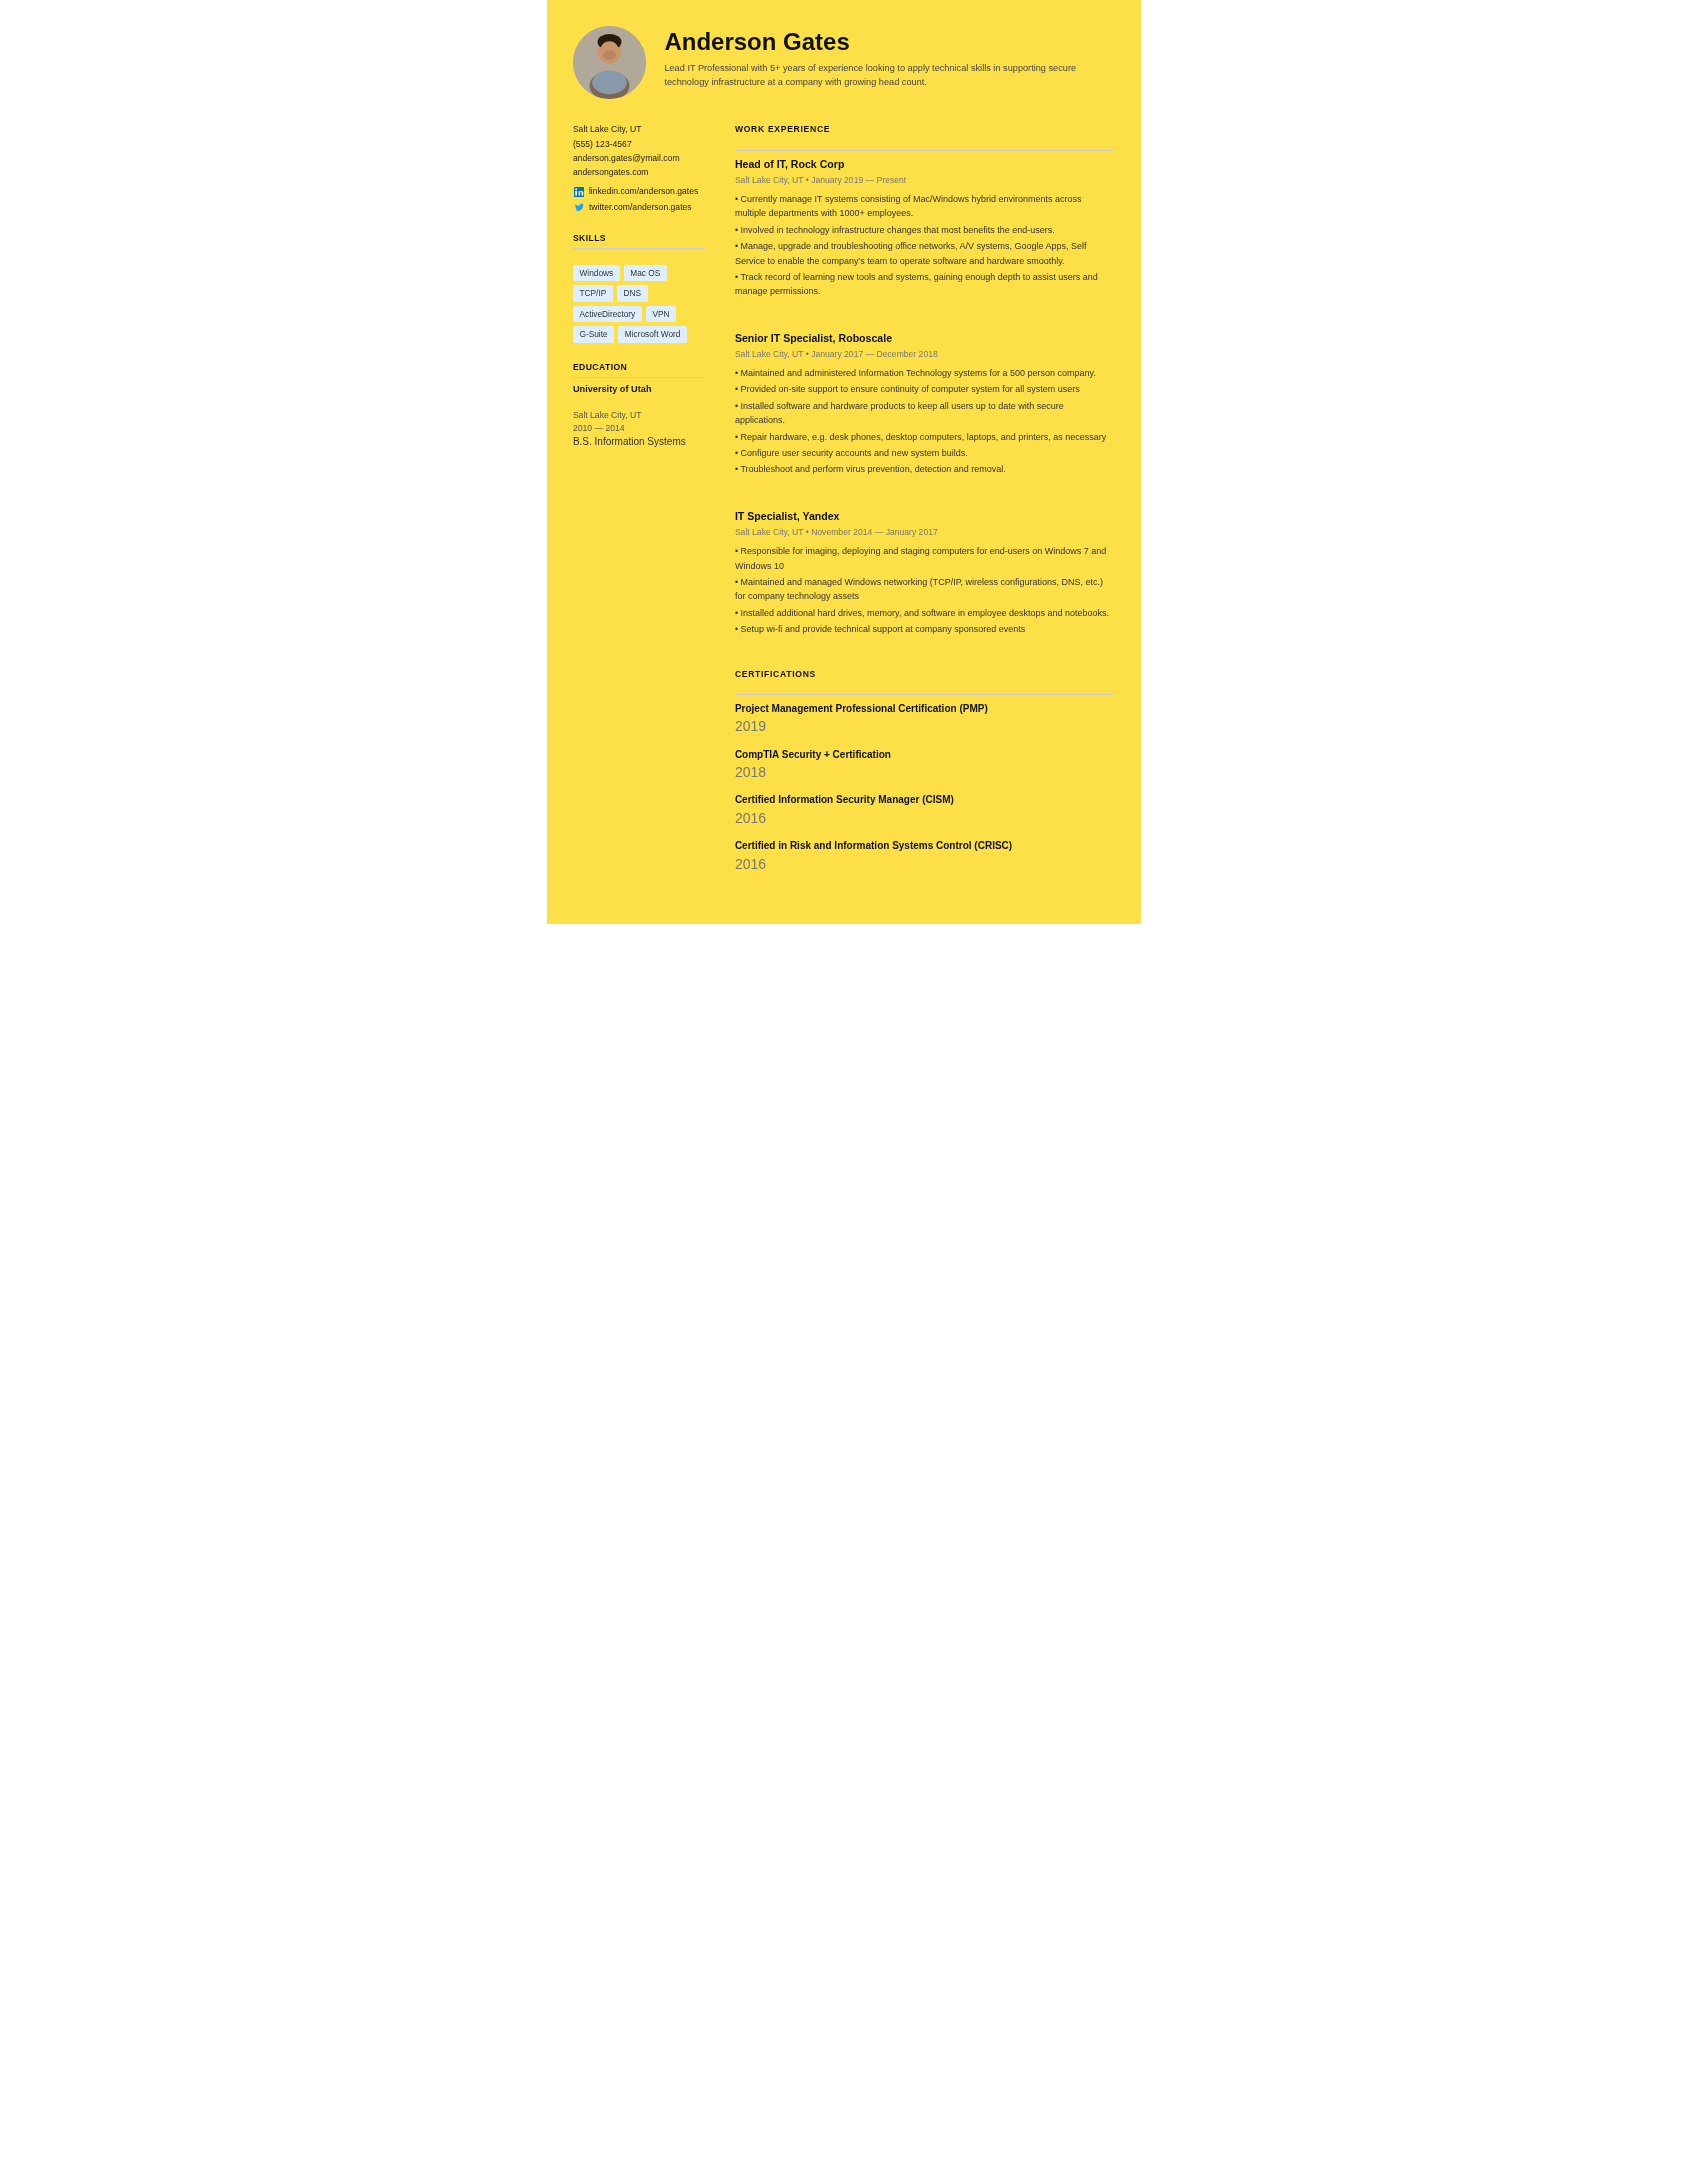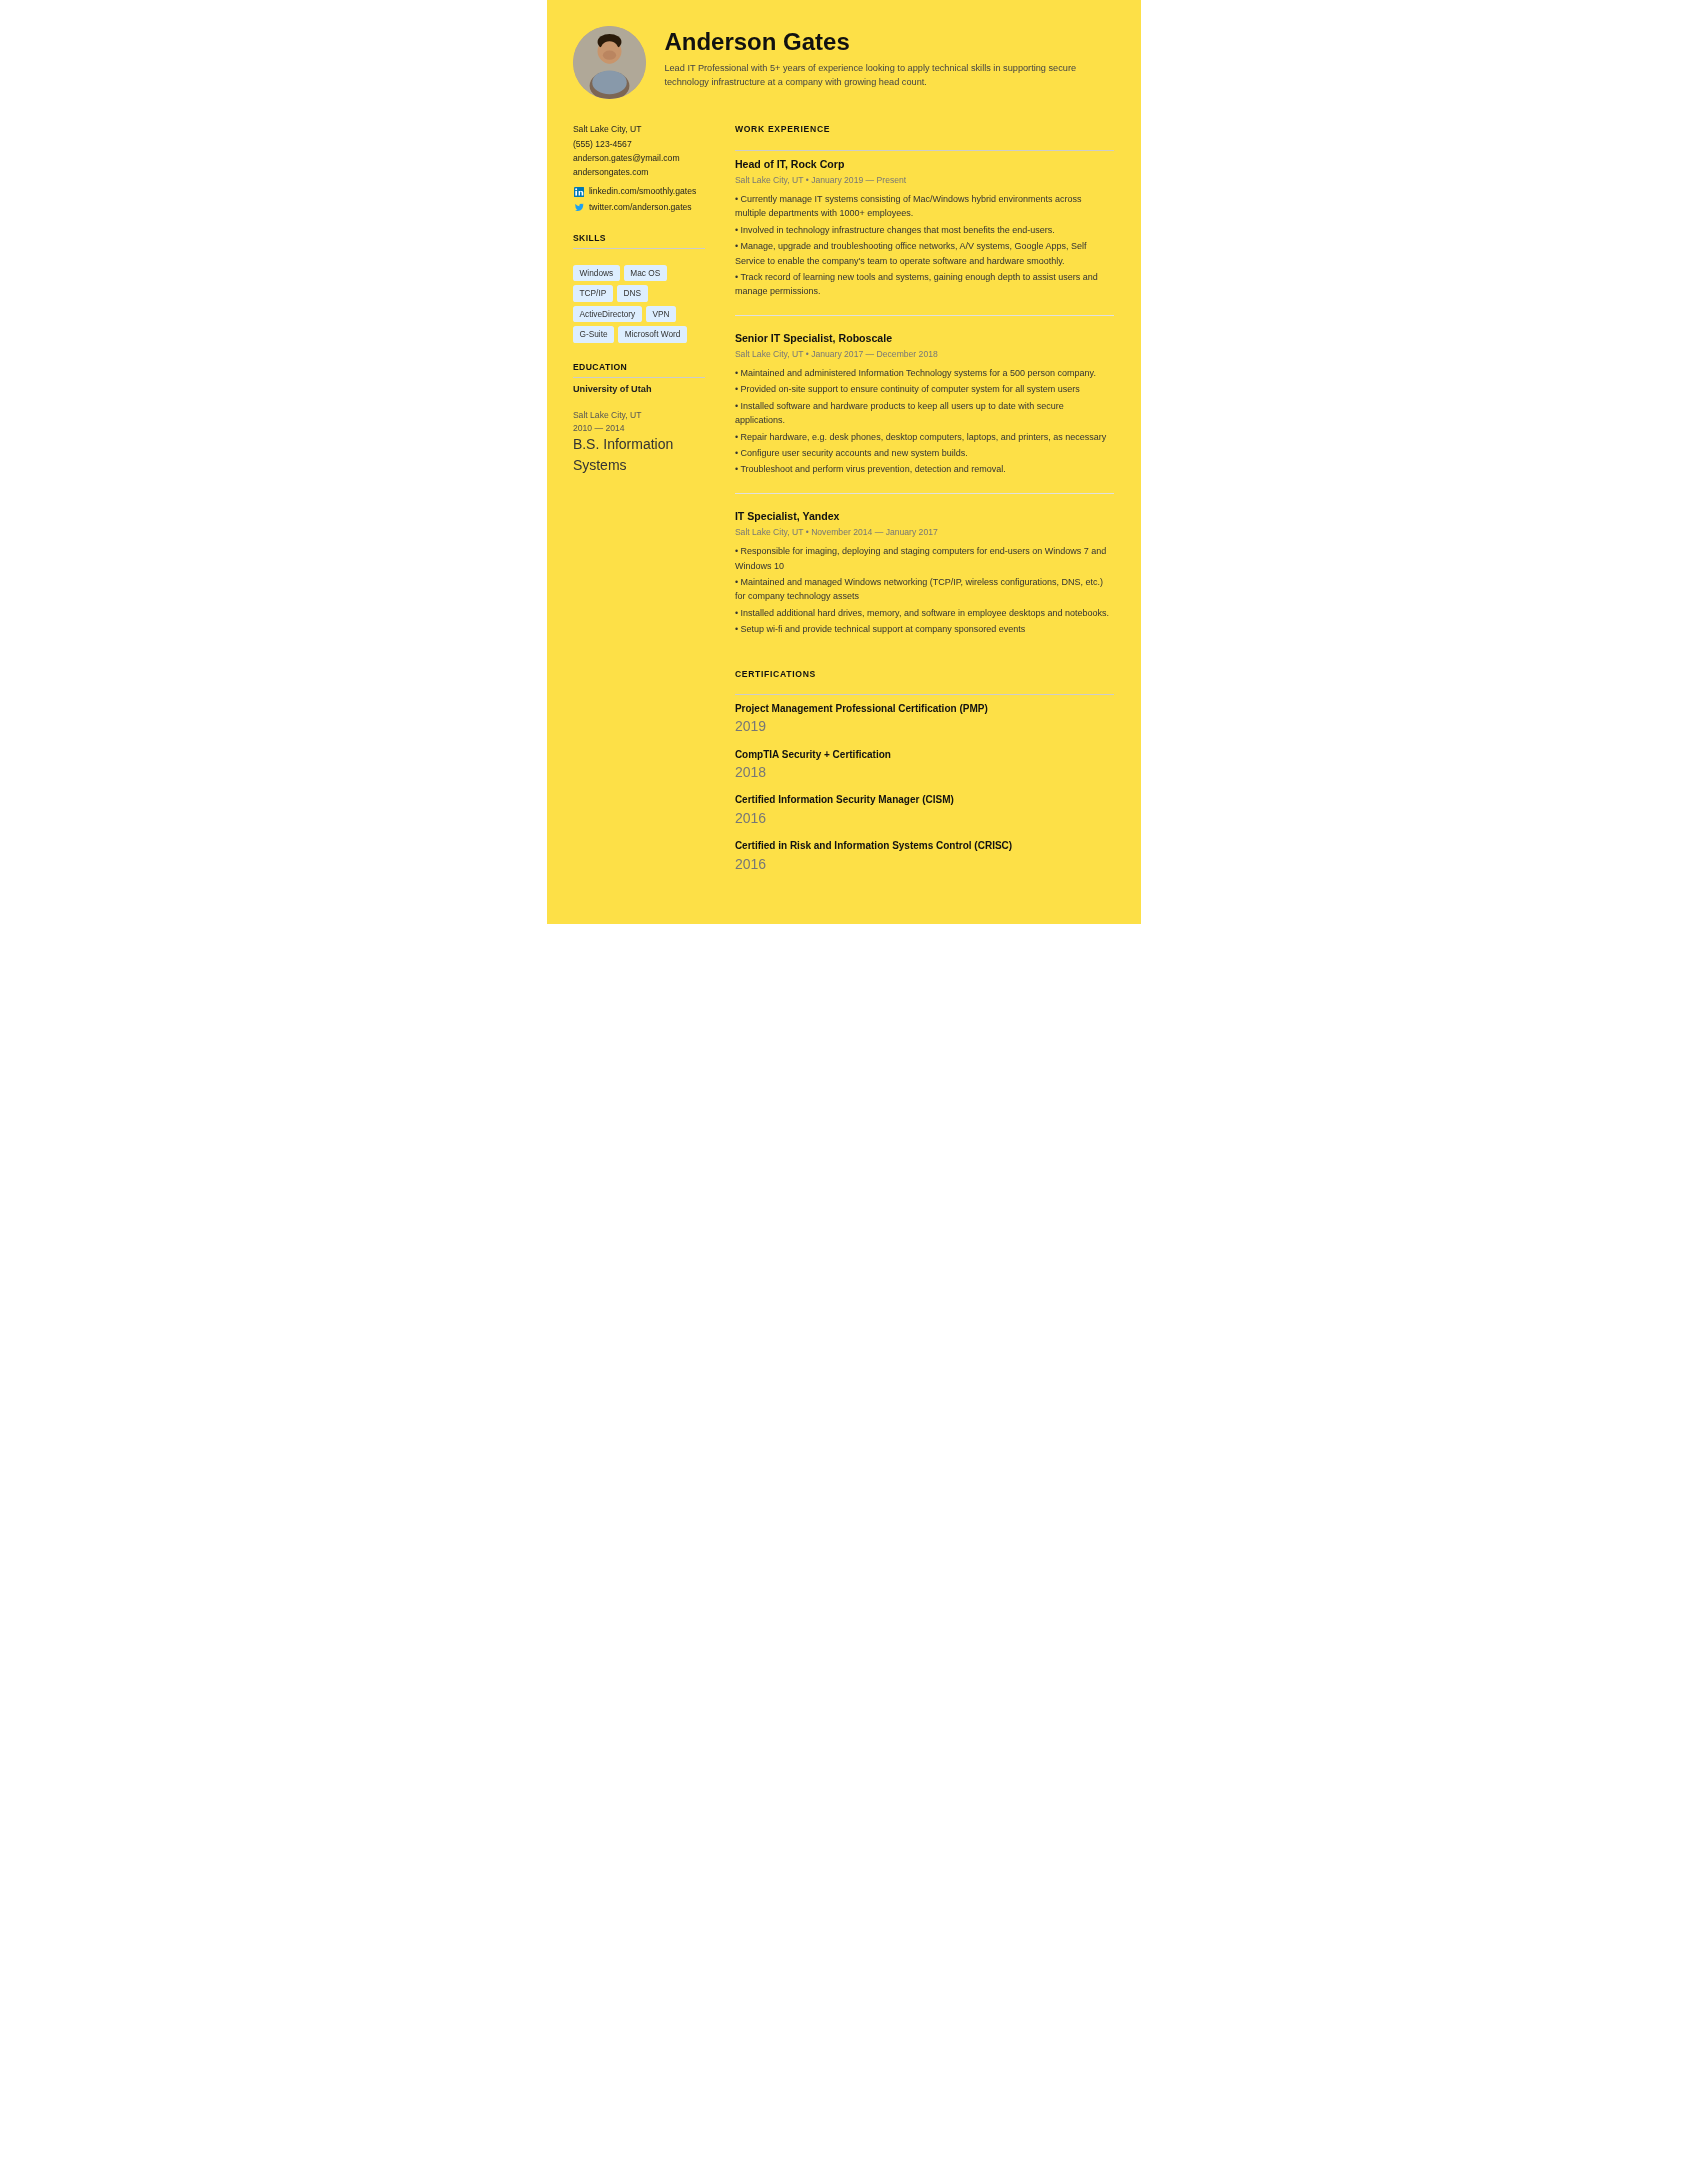--- a/index.html
+++ b/index.html
@@ -125,21 +125,21 @@
     }
     .edu-location {
       font-size: 8.6px;
       color: #555;
     }
     .edu-years {
       font-size: 8.6px;
       color: #555;
     }
     .edu-degree {
-      font-size: 14px;
+      font-size: 10px;
       color: #333;
     }
 
     
     .main-content {
       flex: 1;
     }
     .main-section {
       margin-bottom: 6.6px;
     }
@@ -242,21 +242,21 @@
         <div class="social-gap">
           <div class="social-item">
             <span class="social-icon">
               <svg width="10.6" height="10.6" viewBox="0 0 16 16" fill="none" xmlns="http://www.w3.org/2000/svg">
                 <rect width="16" height="16" rx="2" fill="#0077b5"></rect>
                 <rect x="2" y="6" width="2.5" height="7" fill="white"></rect>
                 <circle cx="3.25" cy="3.5" r="1.5" fill="white"></circle>
                 <path d="M7 6h2.2v1h.05C9.6 6.4 10.4 6 11.5 6c2 0 2.5 1.3 2.5 3V13h-2.5v-3.5c0-.8 0-1.9-1.2-1.9s-1.3.9-1.3 1.8V13H7V6z" fill="white"></path>
               </svg>
             </span>
-            <span>linkedin.com/smoothly.gates</span>
+            <span>linkedin.com/anderson.gates</span>
           </div>
           <div class="social-item">
             <span class="social-icon">
               <svg width="10.6" height="10.6" viewBox="0 0 16 16" fill="#1da1f2" xmlns="http://www.w3.org/2000/svg">
                 <path d="M14.5 3.5a5.5 5.5 0 01-1.6.44 2.8 2.8 0 001.22-1.55 5.6 5.6 0 01-1.77.68A2.79 2.79 0 008 5.78c0 .22.02.43.07.63A7.92 7.92 0 012.1 3.15a2.79 2.79 0 00.86 3.72 2.77 2.77 0 01-1.26-.35v.04a2.8 2.8 0 002.24 2.74 2.8 2.8 0 01-1.26.05 2.8 2.8 0 002.61 1.94A5.6 5.6 0 011.5 12.4 7.9 7.9 0 005.77 13.6c5.13 0 7.93-4.25 7.93-7.93l-.01-.36A5.67 5.67 0 0015 3.96a5.5 5.5 0 01-1.5.41 2.78 2.78 0 001.24-1.55l-.24-.32z"></path>
               </svg>
             </span>
             <span>twitter.com/anderson.gates</span>
           </div>
         </div>

